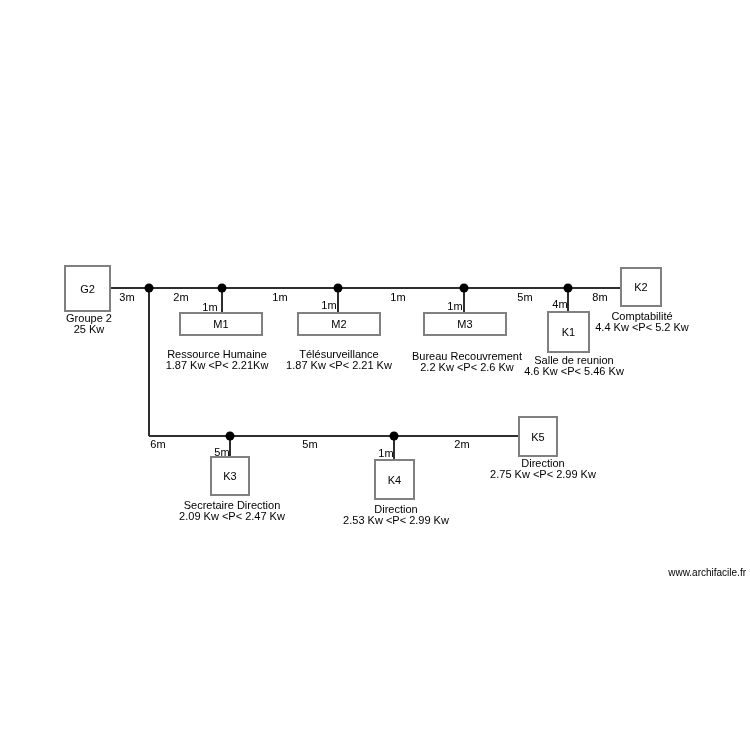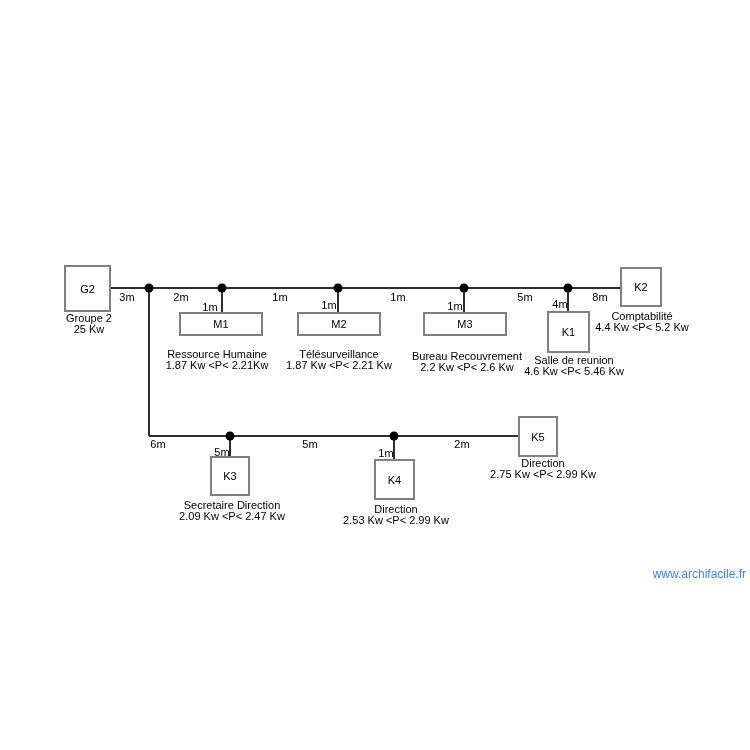--- a/index.html
+++ b/index.html
@@ -1,21 +1,21 @@
 <!DOCTYPE html>
 <html><head>
 <meta charset="utf-8">
 <style>
   html,body{margin:0;padding:0;background:#ffffff;}
   body{width:750px;height:750px;font-family:"Liberation Sans",sans-serif;}
   .canvas{position:relative;width:750px;height:750px;background:#ffffff;overflow:hidden;margin-top:20px;}
   svg{position:absolute;left:0;top:0;}
   svg text{font-family:"Liberation Sans",sans-serif;font-size:11px;fill:#000000;}
   .watermark{position:absolute;left:586px;top:547px;width:160px;text-align:right;
-             font-size:12px;color:#3b82f6;white-space:nowrap;}
+             font-size:10px;color:#000000;white-space:nowrap;}
 </style>
 </head>
 <body>
 
 <div class="canvas">
   <svg id="diagram-svg" width="750" height="750" viewBox="0 0 750 750">
       <line x1="110" y1="268" x2="621" y2="268" stroke="#2e2e2e" stroke-width="2"></line>
       <line x1="149" y1="268" x2="149" y2="416" stroke="#2e2e2e" stroke-width="2"></line>
       <line x1="149" y1="416" x2="519" y2="416" stroke="#2e2e2e" stroke-width="2"></line>
       <line x1="222" y1="268" x2="222" y2="293" stroke="#2e2e2e" stroke-width="2"></line>

